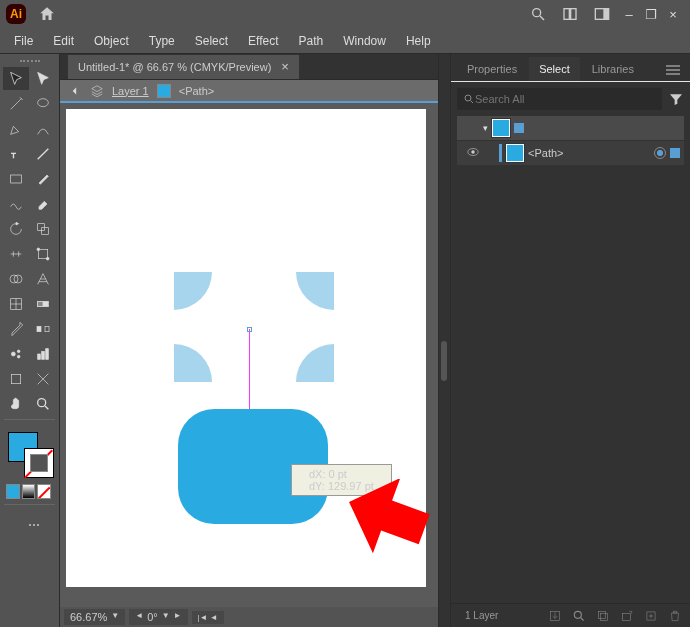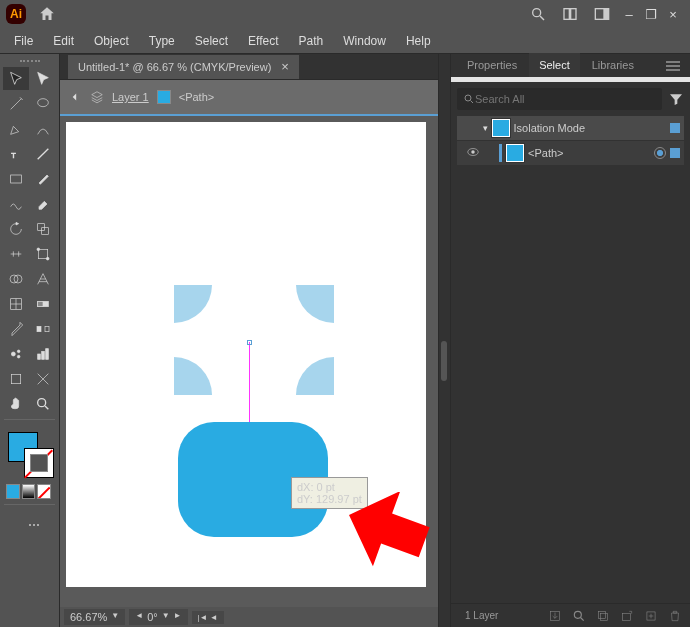--- a/index.html
+++ b/index.html
@@ -24,43 +24,43 @@
 .fill-sw{width:30px;height:30px;background:#29abe2;border:1px solid #000;position:absolute;left:6px;top:6px}
 .stroke-sw{width:30px;height:30px;background:#fff;border:1px solid #000;position:absolute;left:22px;top:22px}
 .stroke-sw::after{content:"";position:absolute;inset:5px;border:1px solid #888;background:#535353}
 .stroke-sw::before{content:"";position:absolute;width:140%;height:2px;background:red;top:50%;left:-20%;transform:rotate(-45deg)}
 .mode-row{display:flex;padding:2px 4px}
 .mode-sw{width:15px;height:15px;border:1px solid #888;margin-right:2px}
 .center{flex:1;display:flex;flex-direction:column;position:relative;background:#323232}
 .tabbar{height:26px;background:#323232;display:flex;align-items:center;border-bottom:1px solid #2a2a2a;padding-left:8px}
 .doctab{height:24px;background:#535353;display:flex;align-items:center;padding:0 10px;font-size:11px;color:#ddd}
 .doctab .close{margin-left:10px;font-size:13px}
-.iso-bar{height:36px;background:#6b6b6b;display:flex;align-items:center;padding:0 8px;gap:8px;color:#ddd;font-size:11px;border-bottom:2px solid #5a9fd4}
+.iso-bar{height:23px;background:#6b6b6b;display:flex;align-items:center;padding:0 8px;gap:8px;color:#ddd;font-size:11px;border-bottom:2px solid #5a9fd4}
 .iso-bar svg{width:14px;height:14px;fill:#ddd}
 .iso-thumb{width:14px;height:14px;background:#29abe2;border:1px solid #888}
 .canvas-wrap{flex:1;background:#5a5a5a;position:relative}
 .artboard{position:absolute;left:6px;top:6px;right:12px;bottom:20px;background:#fff}
 .shape-bg{position:absolute;width:160px;height:110px;left:108px;top:163px}
 .corner{position:absolute;width:38px;height:38px;background:#a7d5ed}
 .corner.tl{top:0;left:0;border-radius:0 0 100% 0}
 .corner.tr{top:0;right:0;border-radius:0 0 0 100%}
 .corner.bl{bottom:0;left:0;border-radius:0 100% 0 0}
 .corner.br{bottom:0;right:0;border-radius:100% 0 0 0}
 .shape-main{position:absolute;width:150px;height:115px;left:112px;top:300px;background:#29abe2;border-radius:36px}
 .drag-line{position:absolute;left:183px;top:220px;width:1px;height:140px;background:magenta;opacity:0.8}
 .guide{position:absolute;left:183px;top:300px;width:1px;height:62px;background:#0af;opacity:0.6}
 .anchor{position:absolute;width:5px;height:5px;border:1px solid #5a9fd4;left:181px}
-.tooltip{position:absolute;left:225px;top:355px;background:#efefe2;border:1px solid #999;padding:3px 5px;font-size:10px;color:#333}
+.tooltip{position:absolute;left:225px;top:355px;background:#efefe2;border:1px solid #999;padding:3px 17px;font-size:10px;color:#333}
 .arrow-ann{position:absolute;left:280px;top:370px}
 .statusbar{height:20px;background:#535353;display:flex;align-items:center;padding:0 4px;font-size:10px;color:#ccc;gap:4px}
 .sb-field{background:#474747;padding:2px 6px;display:flex;align-items:flex-start;gap:4px}
 .collapse-bar{width:12px;background:#323232;border-left:1px solid #2a2a2a;position:relative}
 .collapse-bar .handle{position:absolute;top:50%;left:2px;width:6px;height:40px;background:#555;border-radius:3px}
 .right{width:240px;background:#323232;display:flex;flex-direction:column;border-left:1px solid #2a2a2a}
-.panel-tabs{height:28px;display:flex;align-items:flex-end;padding:0 6px;border-bottom:5px solid #e5e5e5;gap:2px}
+.panel-tabs{height:28px;display:flex;align-items:flex-end;padding:0 6px;border-bottom:1px solid #e5e5e5;gap:2px}
 .ptab{padding:6px 10px;color:#999;font-size:11px}
 .ptab.active{color:#eee;background:#383838}
 .ptab-menu{margin-left:auto;padding:4px}
 .layers-body{flex:1;padding:6px}
 .search-row{display:flex;align-items:center;gap:6px;margin-bottom:6px}
 .search-box{flex:1;background:#2a2a2a;height:22px;display:flex;align-items:center;padding:0 6px;border-radius:2px}
 .search-box input{background:none;border:none;outline:none;color:#888;font-size:11px;flex:1}
 .layer-row{display:flex;align-items:center;height:24px;background:#3d3d3d;margin-bottom:1px;padding:0 4px;gap:4px}
 .layer-row .vis{width:18px;text-align:center}
 .layer-row .edge{width:3px;height:18px;background:#5a9fd4}
@@ -401,21 +401,20 @@
             </svg>
           <input placeholder="Search All" style="">
         </div>
         <svg width="16" height="16" viewBox="0 0 24 24">
             <path d="M3 5h18l-7 8v6l-4 2v-8z" fill="#ccc"></path>
           </svg>
       </div>
       <div class="layer-row iso">
         <span style="color:#ddd;font-size:9px">▾</span>
         <div class="thumb" style="background:#29abe2"></div>
-        <span class="name">Isolation Mode</span>
         <div class="sel-sq" style="background:#5a9fd4"></div>
       </div>
       <div class="layer-row child">
         <div class="vis" style="position:absolute;left:464px"><svg width="14" height="14" viewBox="0 0 24 24">
               <ellipse cx="12" cy="12" rx="9" ry="6" fill="none" stroke="#ccc"></ellipse>
               <circle cx="12" cy="12" r="3" fill="#ccc"></circle>
             </svg></div>
         <div class="edge"></div>
         <div class="thumb"></div>
         <span class="name">&lt;Path&gt;</span>

